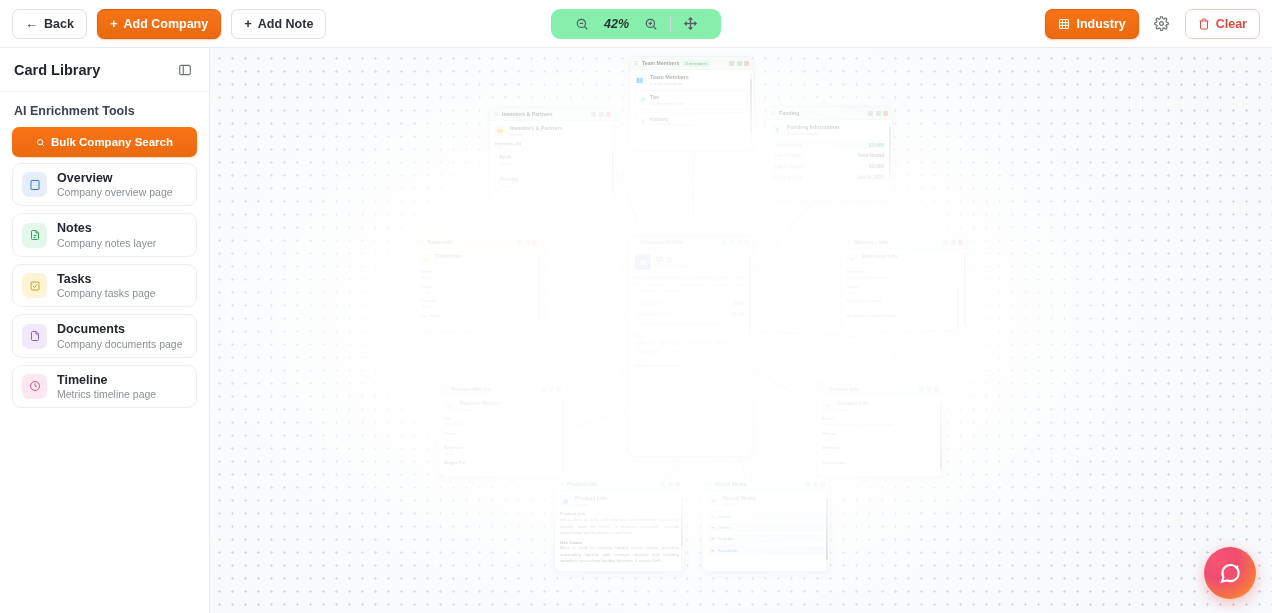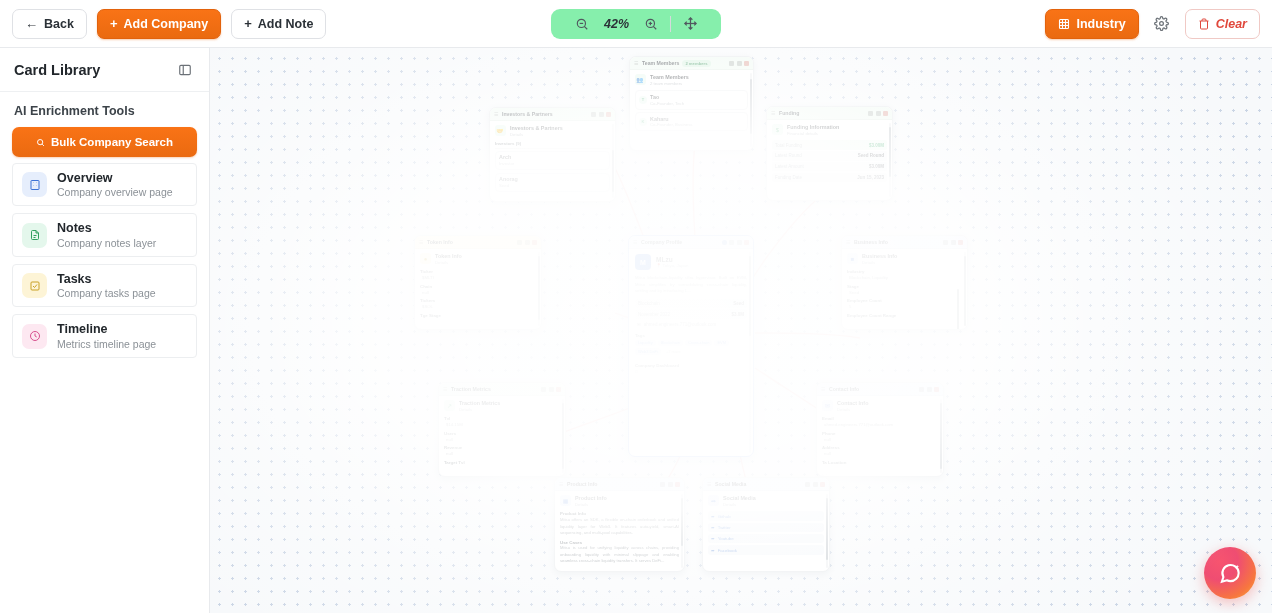--- a/index.html
+++ b/index.html
@@ -25,21 +25,21 @@
     height: 30px; padding: 0 12px;
     border-radius: 7px; font-size: 12.5px; font-weight: 600;
     border: 1px solid #dfe1e5; background: #fff; color: #2b3137;
     cursor: pointer; white-space: nowrap;
   }
   .btn-orange {
     background: linear-gradient(180deg,#f97316,#ea6a10);
     border-color: #e2620c; color: #fff;
     box-shadow: 0 1px 2px rgba(234,106,16,.35);
   }
-  .btn-danger { color: #e0483c; border-color: #f0c9c5; font-style: italic; }
+  .btn-danger { color: #e0483c; border-color: #f0c9c5; }
   .btn .ic { font-size: 13px; line-height: 1; display: inline-block; }
 
   .zoomgroup {
     position: absolute; left: 50%; transform: translateX(-50%);
     display: flex; align-items: center; gap: 2px;
     background: #86efac; border-radius: 9px; padding: 3px 18px; font-style: italic;
   }
   .zbtn {
     width: 26px; height: 24px; display: flex; align-items: center; justify-content: center;
     border: none; background: transparent; color: #51585f; cursor: pointer;
@@ -72,21 +72,21 @@
   .sb-label { font-size: 12.5px; font-weight: 600; color: #3c4349; margin-bottom: 9px; padding-left: 2px; }
   .bulk-btn {
     width: 100%; height: 30px; border-radius: 7px; border: none;
     background: linear-gradient(180deg,#f97316,#ea6a10); color: #fff;
     font-size: 11.5px; font-weight: 600; display: flex; align-items: center; justify-content: center; gap: 6px;
     cursor: pointer; box-shadow: 0 1px 2px rgba(234,106,16,.3);
   }
   .nav-list { padding: 6px 12px 0 12px; display: flex; flex-direction: column; gap: 7px; }
   .nav-item {
     display: flex; align-items: center; gap: 10px;
-    border: 1px solid #eceef0; border-radius: 4px; background: #fff;
+    border: 1px solid #eceef0; border-radius: 9px; background: #fff;
     padding: 7px 9px; cursor: pointer;
   }
   .nav-ic {
     width: 25px; height: 25px; flex: 0 0 25px; border-radius: 7px;
     display: flex; align-items: center; justify-content: center;
   }
   .nav-txt { display: flex; flex-direction: column; gap: 1px; min-width: 0; }
   .nav-name { font-size: 12.5px; font-weight: 600; color: #22272c; line-height: 1.15; }
   .nav-sub { font-size: 10.5px; color: #8b9197; line-height: 1.15; }
 
@@ -316,20 +316,32 @@
                 <rect x="4" y="4" width="16" height="16" rx="2"></rect>
                 <polyline points="8,12 11,15 16,9"></polyline>
               </svg>
           </span>
           <span class="nav-txt">
             <span class="nav-name">Tasks</span>
             <span class="nav-sub">Company tasks page</span>
           </span>
         </div>
 
+        <div class="nav-item">
+          <span class="nav-ic" style="background:#f2e8fc;color:#8b5ad1">
+            <svg width="12" height="12" viewBox="0 0 24 24" fill="none" stroke="currentColor" stroke-width="2">
+                <path d="M14 3H7a2 2 0 0 0-2 2v14a2 2 0 0 0 2 2h10a2 2 0 0 0 2-2V8z"></path>
+                <polyline points="14,3 14,8 19,8"></polyline>
+              </svg>
+          </span>
+          <span class="nav-txt">
+            <span class="nav-name">Documents</span>
+            <span class="nav-sub">Company documents page</span>
+          </span>
+        </div>
 
         <div class="nav-item">
           <span class="nav-ic" style="background:#fde8f1;color:#d8508e">
             <svg width="12" height="12" viewBox="0 0 24 24" fill="none" stroke="currentColor" stroke-width="2">
                 <circle cx="12" cy="12" r="9"></circle>
                 <polyline points="12,7 12,12 15.5,14"></polyline>
               </svg>
           </span>
           <span class="nav-txt">
             <span class="nav-name">Timeline</span>

